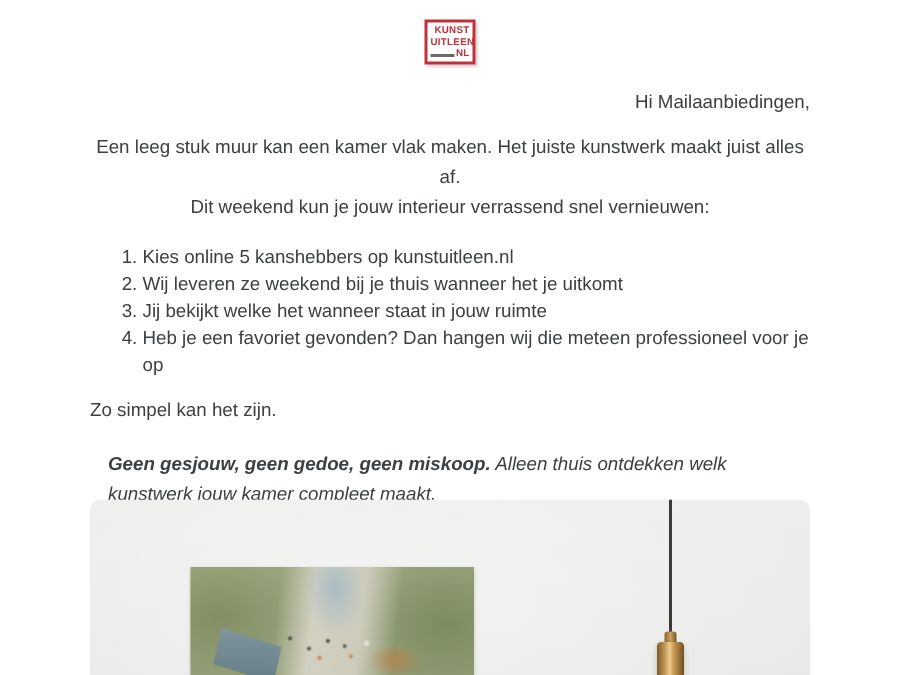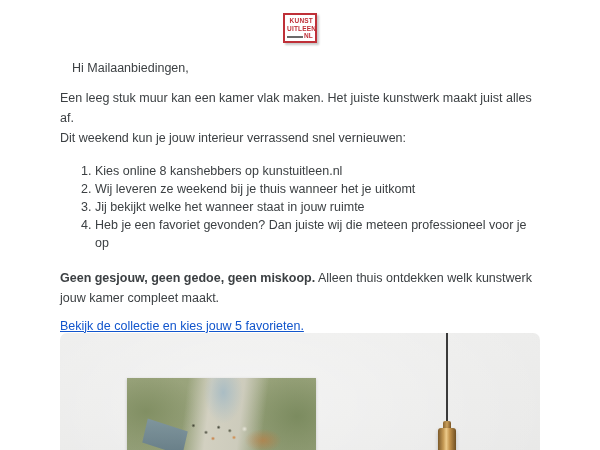--- a/index.html
+++ b/index.html
@@ -35,30 +35,30 @@
     line-height: 7.5px;
     letter-spacing: 0.2px;
     white-space: nowrap;
   }
   .logo-bottom { display: flex; align-items: center; justify-content: flex-end; }
   .logo-bottom .bar { flex: 1; height: 2px; background: #6a6a6a; margin-right: 1px; margin-top: 2px; }
   .content {
     margin: 0 60px;
     width: 480px;
   }
-  .greeting { margin: 15px 0 0 12px; }
-  .intro { margin: 10px 0 14px 0; white-space: pre-line; }
+  .greeting { margin: 15px 0 0 0; text-align: right; }
+  .intro { margin: 10px 0 14px 0; white-space: pre-line; text-align: center; }
   ol.steps {
     margin: 6px 0 0 0;
     padding: 0 0 0 35px;
     line-height: 18px;
   }
   ol.steps li { padding: 0; margin: 0; }
   .simple { margin: 11px 0 0 0; }
-  .closing { margin: 16px 0 0 0; }
+  .closing { margin: 16px 0 0 12px; font-style: italic; }
   .closing .bold { font-weight: bold; }
   .cta { margin: 8px 0 0 0; }
   .cta a {
     color: #1155cc;
     text-decoration: underline;
   }
   
   .photo {
     position: absolute;
     left: 60px; top: 333px;
@@ -138,25 +138,26 @@
         <span>NL</span>
       </span>
   </div>
 </div>
 
 <div class="content">
   <p class="greeting">Hi Mailaanbiedingen,</p>
   <p class="intro">Een leeg stuk muur kan een kamer vlak maken. Het juiste kunstwerk maakt juist alles af.
 Dit weekend kun je jouw interieur verrassend snel vernieuwen:</p>
   <ol class="steps">
-    <li>Kies online 8 kanshebbers op kunstuitleen.nl</li>
+    <li>Kies online 5 kanshebbers op kunstuitleen.nl</li>
     <li>Wij leveren ze weekend bij je thuis wanneer het je uitkomt</li>
     <li>Jij bekijkt welke het wanneer staat in jouw ruimte</li>
-    <li>Heb je een favoriet gevonden? Dan juiste wij die meteen professioneel voor je op</li>
+    <li>Heb je een favoriet gevonden? Dan hangen wij die meteen professioneel voor je op</li>
   </ol>
+  <p class="simple">Zo simpel kan het zijn.</p>
   <p class="closing"><span class="bold">Geen gesjouw, geen gedoe, geen miskoop.</span><span> Alleen thuis ontdekken welk kunstwerk jouw kamer compleet maakt.</span></p>
   <p class="cta"><a href="#">Bekijk de collectie en kies jouw 5 favorieten.</a></p>
 </div>
 
 <div class="photo">
   <div class="painting">
     <div class="boat"></div>
     <div class="figures"></div>
   </div>
   <div class="lamp-cord"></div>

